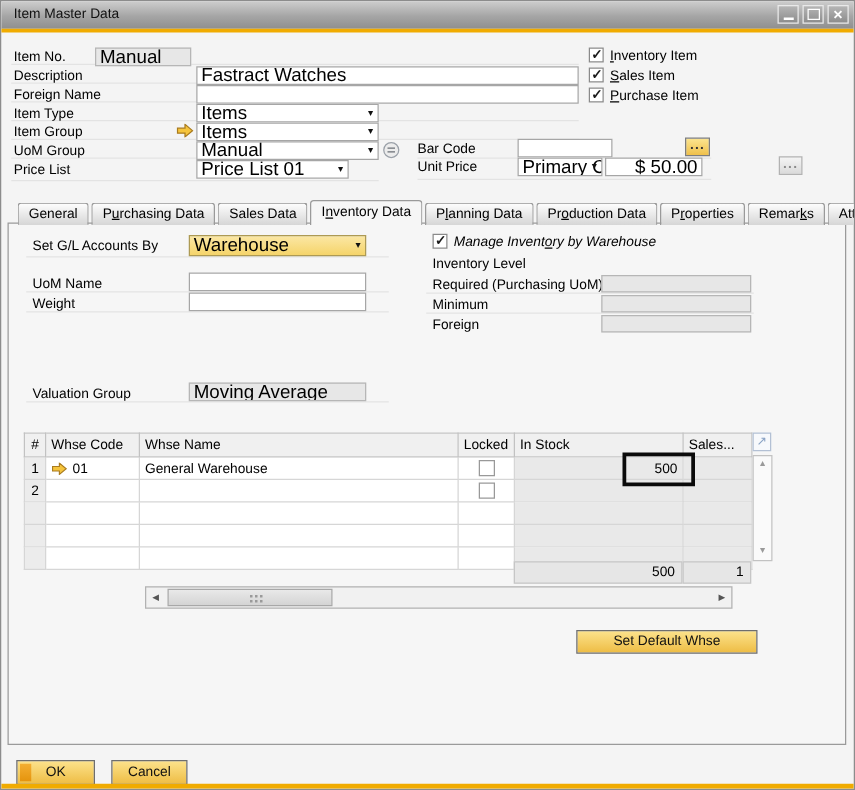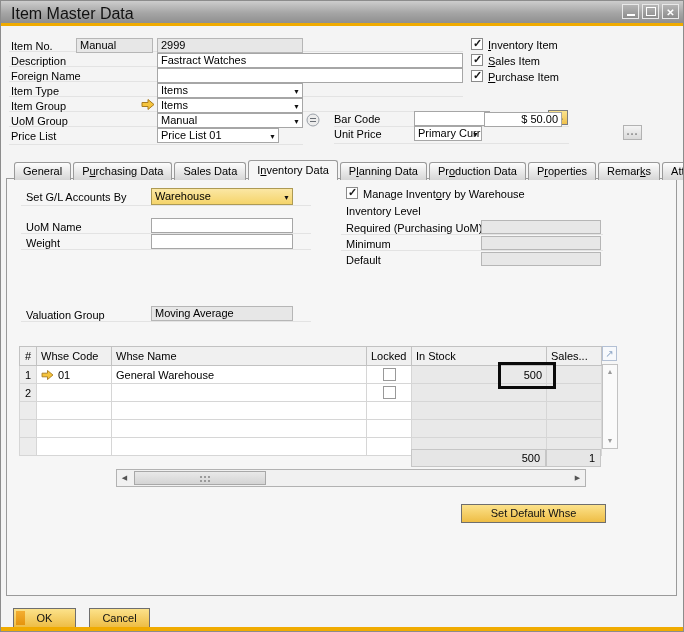--- a/index.html
+++ b/index.html
@@ -8,36 +8,36 @@
     position:relative; width:684px; height:632px; background:#f4f4f4;
     border:1px solid #8c8c8c; box-sizing:border-box; overflow:hidden;
     font-size:11px; color:#000;
   }
   
   .titlebar {
     position:absolute; left:0; top:0; right:0; height:22px;
     background:linear-gradient(#cdcdcd,#a5a5a5 55%,#8f8f8f);
     border-bottom:3px solid #F0AB00;
   }
-  .titlebar .title { position:absolute; left:10px; top:4px; font-size:16px; color:#111; }
+  .titlebar .title { position:absolute; left:10px; top:4px; font-size:11px; color:#111; }
   .winbtn {
     position:absolute; top:3px; width:17px; height:15px; box-sizing:border-box;
     background:linear-gradient(#b5b5b5,#8d8d8d); border:1px solid #e9e9e9;
     display:flex; align-items:center; justify-content:center; cursor:default;
   }
   .winbtn.min  { right:44px; } .winbtn.max { right:24px; } .winbtn.cls { right:4px; }
   .glyph-min  { display:block; width:8px; height:2px; background:#fff; margin-top:7px; }
   .glyph-max  { display:block; width:8px; height:7px; border:1px solid #fff; }
   .glyph-cls::before { content:"✕"; color:#fff; font-size:10px; font-weight:bold; line-height:1; }
   
   .lbl { position:absolute; white-space:nowrap; }
   .field {
     position:absolute; box-sizing:border-box; background:#fff;
     border:1px solid #a6a6a6; padding:0 3px; line-height:13px;
-    overflow:hidden; white-space:nowrap; font-size:11px;
+    overflow:hidden; white-space:nowrap; font-size:15px;
   }
   .readonly { background:#e7e7e7; border-color:#b6b6b6; }
   .dropdown { padding-right:13px; }
   .dd-arrow::before {
     content:"▼"; position:absolute; right:2px; top:50%; transform:translateY(-50%);
     font-size:7px; color:#111;
   }
   .hline { position:absolute; height:1px; background:#e3e3e3; }
   .cb {
     position:absolute; width:12px; height:12px; background:#fff;
@@ -165,21 +165,20 @@
 
   <span class="lbl" style="left:10px;top:39px;">Item No.</span>
   <span class="lbl" style="left:10px;top:54px;">Description</span>
   <span class="lbl" style="left:10px;top:69px;">Foreign Name</span>
   <span class="lbl" style="left:10px;top:84px;">Item Type</span>
   <span class="lbl" style="left:10px;top:99px;">Item Group</span>
   <span class="lbl" style="left:10px;top:114px;">UoM Group</span>
   <span class="lbl" style="left:10px;top:129px;">Price List</span>
 
   <div class="field readonly" style="left:75px;top:37px;width:77px;height:15px;">Manual</div>
-  <div class="field readonly" style="left:156px;top:37px;width:146px;height:15px;">2999</div>
   <div class="field" style="left:156px;top:52px;width:306px;height:15px;">Fastract Watches</div>
   <div class="field" style="left:156px;top:67px;width:306px;height:15px;"></div>
 
   <div class="field dropdown" style="left:156px;top:82px;width:146px;height:15px;">
     <span>Items</span>
     <span class="dd-arrow"></span>
   </div>
 
   <svg class="link-arrow" style="left:140px;top:98px;" viewBox="0 0 14 11">
     <polygon points="1,3.5 7,3.5 7,0.5 13,5.5 7,10.5 7,7.5 1,7.5" fill="#F5C43C" stroke="#A97B1F" stroke-width="1"></polygon>
@@ -213,21 +212,21 @@
 
   <span class="lbl" style="left:333px;top:112px;">Bar Code</span>
   <div class="field" style="left:413px;top:110px;width:76px;height:15px;"></div>
   <div class="ellipsis-btn gold" style="left:547px;top:109px;width:20px;height:15px;">...</div>
 
   <span class="lbl" style="left:333px;top:127px;">Unit Price</span>
   <div class="field dropdown" style="left:413px;top:125px;width:68px;height:15px;">
     <span>Primary Curr</span>
     <span class="dd-arrow"></span>
   </div>
-  <div class="field" style="left:483px;top:111px;width:78px;height:15px;text-align:right;">$ 50.00</div>
+  <div class="field" style="left:483px;top:125px;width:78px;height:15px;text-align:right;">$ 50.00</div>
   <div class="ellipsis-btn gray" style="left:622px;top:124px;width:19px;height:15px;">...</div>
 
   <div class="tabs">
     <span class="tab">General</span>
     <span class="tab">P<u>u</u>rchasing Data</span>
     <span class="tab">Sales Data</span>
     <span class="tab active">I<u>n</u>ventory Data</span>
     <span class="tab">P<u>l</u>anning Data</span>
     <span class="tab">Pr<u>o</u>duction Data</span>
     <span class="tab">P<u>r</u>operties</span>
@@ -253,31 +252,31 @@
   <span class="lbl" style="left:25px;top:220px;z-index:2;">UoM Name</span>
   <div class="field" style="left:150px;top:217px;width:142px;height:15px;z-index:2;"></div>
 
   <span class="lbl" style="left:25px;top:236px;z-index:2;">Weight</span>
   <div class="field" style="left:150px;top:233px;width:142px;height:15px;z-index:2;"></div>
 
   <span class="lbl" style="left:25px;top:308px;z-index:2;">Valuation Group</span>
   <div class="field readonly" style="left:150px;top:305px;width:142px;height:15px;z-index:2;">Moving Average</div>
 
   <span class="cb checked" style="left:345px;top:186px;z-index:2;"></span>
-  <span class="lbl" style="left:362px;top:187px;z-index:2;">Manage Invent<u>o</u>ry by Warehouse</span>
+  <span class="lbl" style="left:362px;top:187px;z-index:2;font-style:italic;">Manage Invent<u>o</u>ry by Warehouse</span>
 
   <span class="lbl underlined" style="left:345px;top:204px;z-index:2;">Inventory Level</span>
 
   <span class="lbl" style="left:345px;top:221px;z-index:2;">Required (Purchasing UoM)</span>
   <div class="field readonly" style="left:480px;top:219px;width:120px;height:14px;z-index:2;"></div>
 
   <span class="lbl" style="left:345px;top:237px;z-index:2;">Minimum</span>
   <div class="field readonly" style="left:480px;top:235px;width:120px;height:14px;z-index:2;"></div>
 
-  <span class="lbl" style="left:345px;top:253px;z-index:2;">Default</span>
+  <span class="lbl" style="left:345px;top:253px;z-index:2;">Foreign</span>
   <div class="field readonly" style="left:480px;top:251px;width:120px;height:14px;z-index:2;"></div>
 
   <table class="whse-table">
     <colgroup>
       <col style="width:17px;">
         <col style="width:75px;">
         <col style="width:255px;">
       <col style="width:45px;">
         <col style="width:135px;">
         <col style="width:55px;">

